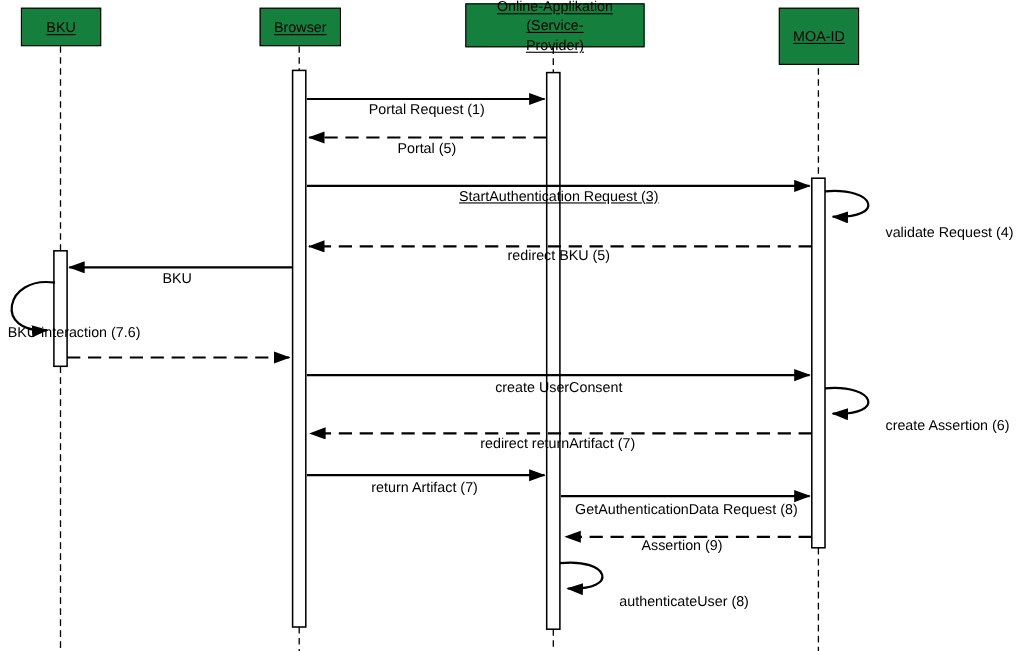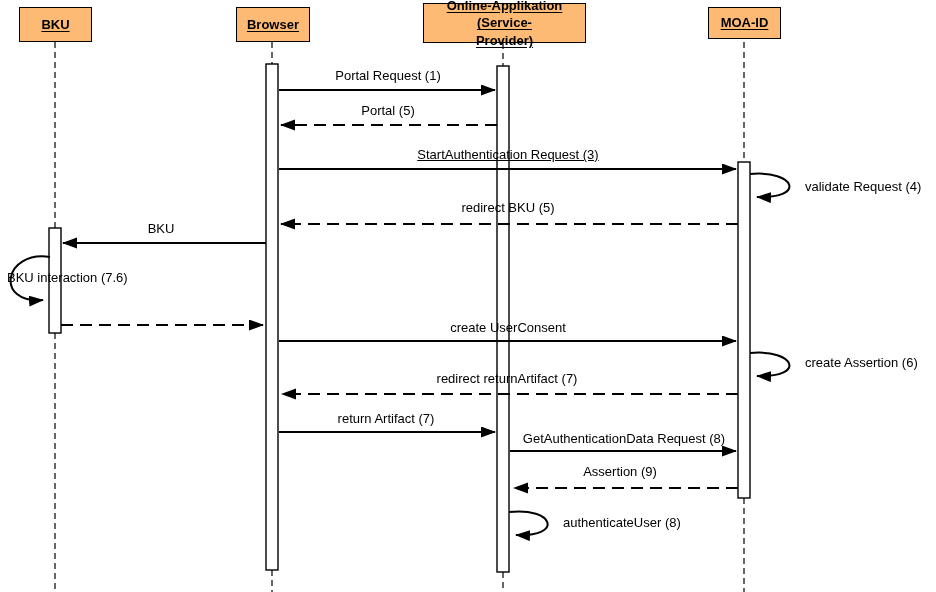--- a/index.html
+++ b/index.html
@@ -9,34 +9,35 @@
     background:#ffffff;
     font-family:"Liberation Sans", sans-serif;
     color:#000;
     overflow:hidden;
   }
   .diagram svg{position:absolute;left:0;top:0;}
   .actor-box{
     position:absolute;
     box-sizing:border-box;
     border:1.5px solid #000;
-    background:#fdba74;
+    background:#15803d;
     display:flex;align-items:center;justify-content:center;
     text-align:center;
-    font-size:13px;font-weight:700;
+    font-size:13px;font-weight:400;
     line-height:1.35;
   }
   .actor-box .actor-label{text-decoration:underline;text-underline-offset:2px;}
   .actor-box .actor-label span{display:block;}
   .msg-label{
     position:absolute;
     font-size:13px;
     white-space:nowrap;
     transform:translateX(-50%);
     background:transparent;
+    margin-top:24px;
   }
   .msg-label.left{transform:none;}
 </style>
 </head>
 <body>
 
 <div class="diagram">
 
   <svg width="936" height="592" viewBox="0 0 936 592">
     <defs>
@@ -87,21 +88,21 @@
   </div>
   <div class="actor-box" style="left:236px;top:7px;width:74px;height:35px;align-items:center;">
     <span class="actor-label">Browser</span>
   </div>
   <div class="actor-box" style="left:423px;top:3px;width:163px;height:40px;">
     <span class="actor-label">
       <span>Online-Applikation (Service-</span>
       <span>Provider)</span>
     </span>
   </div>
-  <div class="actor-box" style="left:708px;top:7px;width:73px;height:32px;">
+  <div class="actor-box" style="left:708px;top:7px;width:73px;height:52px;">
     <span class="actor-label">MOA-ID</span>
   </div>
 
   <div class="msg-label" style="left:388px;top:68px;">Portal Request (1)</div>
   <div class="msg-label" style="left:388px;top:103px;">Portal (5)</div>
   <div class="msg-label" style="left:508px;top:147px;text-decoration:underline;">StartAuthentication Request (3)</div>
   <div class="msg-label left" style="left:805px;top:179px;">validate Request (4)</div>
   <div class="msg-label" style="left:508px;top:200px;">redirect BKU (5)</div>
   <div class="msg-label" style="left:161px;top:221px;">BKU</div>
   <div class="msg-label left" style="left:7px;top:270px;">BKU interaction (7.6)</div>

